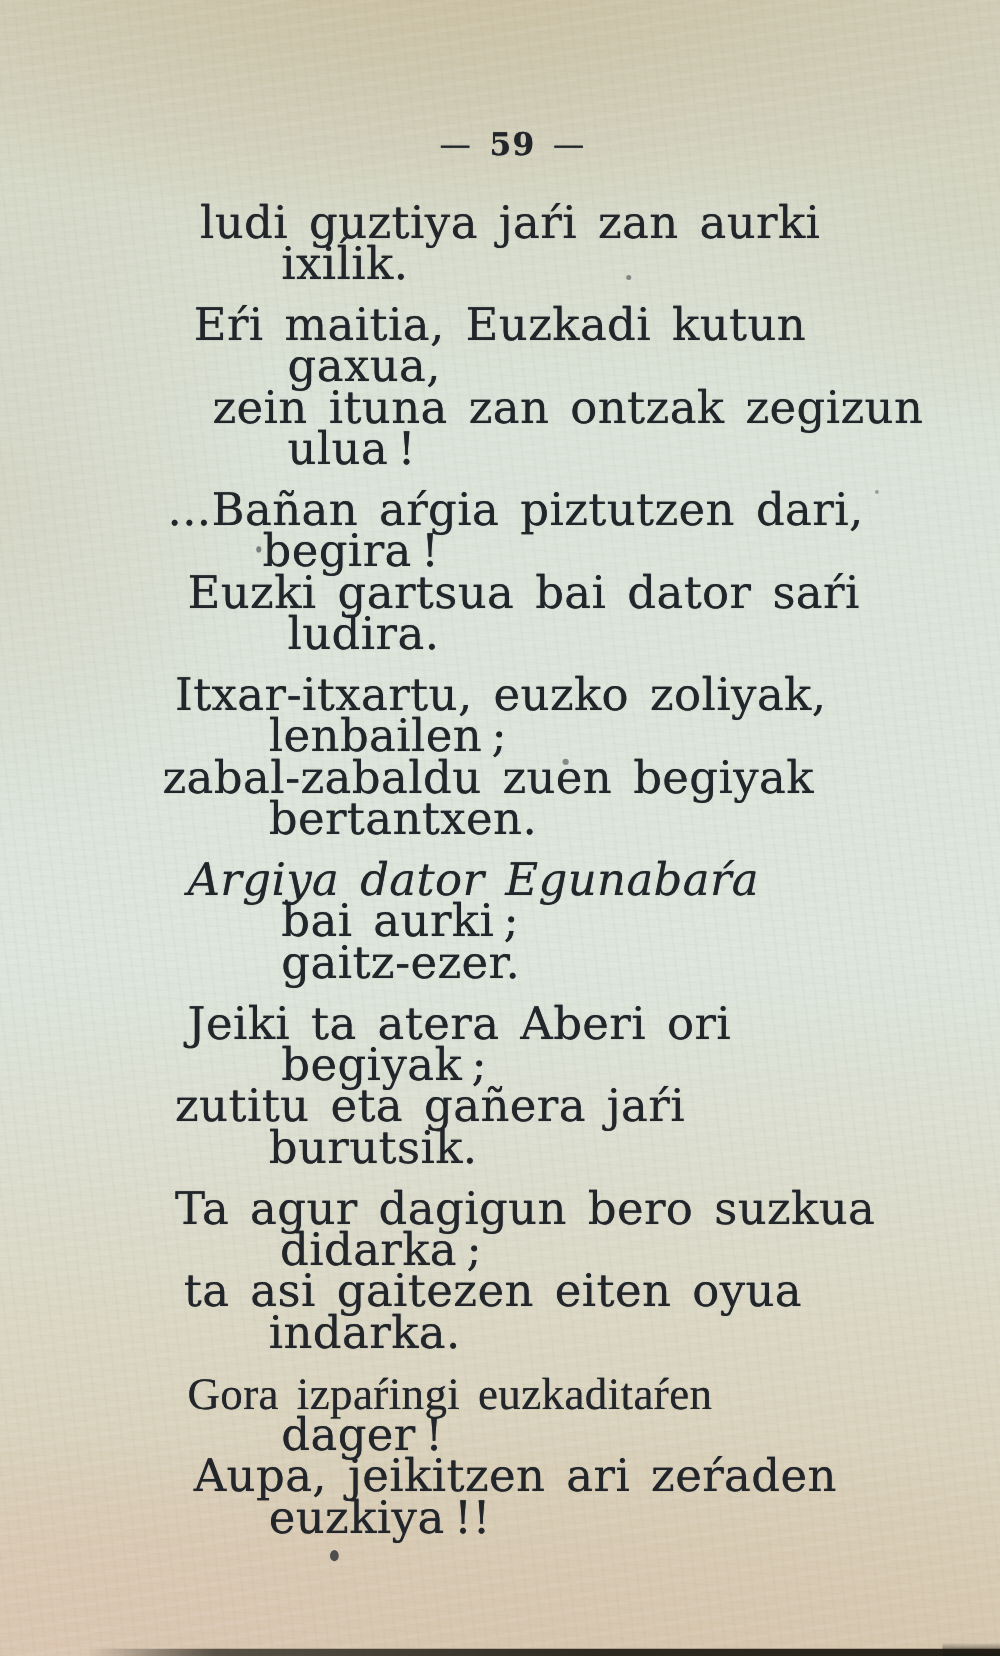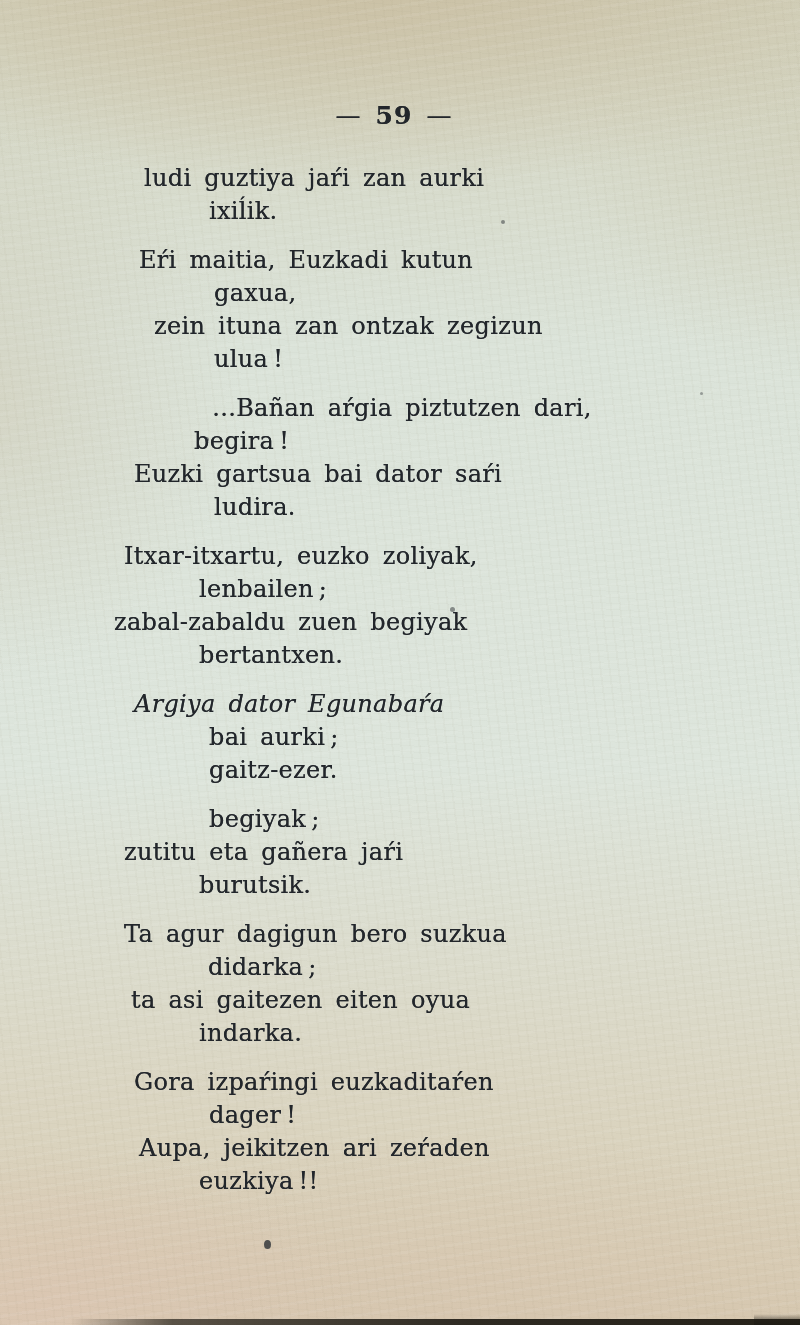--- a/index.html
+++ b/index.html
@@ -26,32 +26,32 @@
   }
   .bottom-edge{
     position:absolute;left:70px;right:0;bottom:0;height:6px;
     background:linear-gradient(to right, rgba(46,42,34,0), rgba(46,42,34,.75) 14%, #2e2a22 55%, #262219);
   }
   .corner-shadow{
     position:absolute;right:0;bottom:0;width:46px;height:11px;
     background:linear-gradient(to top, rgba(30,27,20,.85), rgba(30,27,20,0));
   }
   .content{
-    position:absolute;left:114px;top:0;width:560px;
+    position:absolute;left:130px;top:0;width:560px;
     color:#22262b;
     text-shadow:0 0 0.6px rgba(32,36,42,.8);
   }
   .page-number{
     margin-top:100px;height:32px;line-height:32px;
     text-align:center;font-size:25px;margin-bottom:30px;
     letter-spacing:1px;
   }
   .page-number .dash{font-weight:normal;}
   .page-number .num{font-weight:bold;margin:0 14px;}
-  .poem{font-size:24px;}
+  .poem{font-size:36px;}
   .stanza{margin-bottom:16px;}
   .line{
     line-height:33px;white-space:nowrap;
     letter-spacing:0.3px;word-spacing:5px;
   }
   .speck{position:absolute;background:#2b2f34;border-radius:50%;}
 </style>
 </head>
 <body>
 
@@ -67,49 +67,50 @@
           <div class="line" style="margin-left: 30px;">ludi guztiya jaŕi zan aurki</div>
           <div class="line" style="margin-left: 95px;">ixiĺik.</div>
         </div>
         <div class="stanza">
           <div class="line" style="margin-left: 25px;">Eŕi maitia, Euzkadi kutun</div>
           <div class="line" style="margin-left: 100px;">gaxua,</div>
           <div class="line" style="margin-left: 40px;">zein ituna zan ontzak zegizun</div>
           <div class="line" style="margin-left: 100px;">ulua !</div>
         </div>
         <div class="stanza">
-          <div class="line" style="margin-left: 16px; text-align: center;">...Bañan aŕgia piztutzen dari,</div>
+          <div class="line" style="margin-left: 4px; text-align: center;">...Bañan aŕgia piztutzen dari,</div>
           <div class="line" style="margin-left: 80px;">begira !</div>
           <div class="line" style="margin-left: 20px;">Euzki gartsua bai dator saŕi</div>
           <div class="line" style="margin-left: 100px;">ludira.</div>
         </div>
         <div class="stanza">
           <div class="line" style="margin-left: 10px;">Itxar-itxartu, euzko zoliyak,</div>
           <div class="line" style="margin-left: 85px;">lenbailen ;</div>
           <div class="line" style="margin-left: 0px;">zabal-zabaldu zuen begiyak</div>
           <div class="line" style="margin-left: 85px;">bertantxen.</div>
         </div>
         <div class="stanza">
           <div class="line" style="margin-left: 20px; font-style: italic;">Argiya dator Egunabaŕa</div>
           <div class="line" style="margin-left: 95px;">bai aurki ;</div>
           <div class="line" style="margin-left: 95px;">gaitz-ezer.</div>
         </div>
         <div class="stanza">
+          <div class="line" style="margin-left: 20px;">Jeiki ta atera Aberi ori</div>
           <div class="line" style="margin-left: 95px;">begiyak ;</div>
           <div class="line" style="margin-left: 10px;">zutitu eta gañera jaŕi</div>
           <div class="line" style="margin-left: 85px;">burutsik.</div>
         </div>
         <div class="stanza">
           <div class="line" style="margin-left: 10px;">Ta agur dagigun bero suzkua</div>
           <div class="line" style="margin-left: 94px;">didarka ;</div>
           <div class="line" style="margin-left: 17px;">ta asi gaitezen eiten oyua</div>
           <div class="line" style="margin-left: 85px;">indarka.</div>
         </div>
         <div class="stanza">
-          <div class="line" style="margin-left: 20px;">Gora izpaŕingi euzkaditaŕen</div>
+          <div class="line" style="margin-left: 20px; font-family: Liberation Serif, serif;">Gora izpaŕingi euzkaditaŕen</div>
           <div class="line" style="margin-left: 95px;">dager !</div>
           <div class="line" style="margin-left: 25px;">Aupa, jeikitzen ari zeŕaden</div>
           <div class="line" style="margin-left: 85px;">euzkiya !!</div>
         </div>
       </div>
   </div>
 
   <div id="specks">
       <div class="speck" style="left: 205px; top: 437px; width: 4px; height: 5px; opacity: 0.55;"></div>
       <div class="speck" style="left: 450px; top: 607px; width: 5px; height: 5px; opacity: 0.5;"></div>

